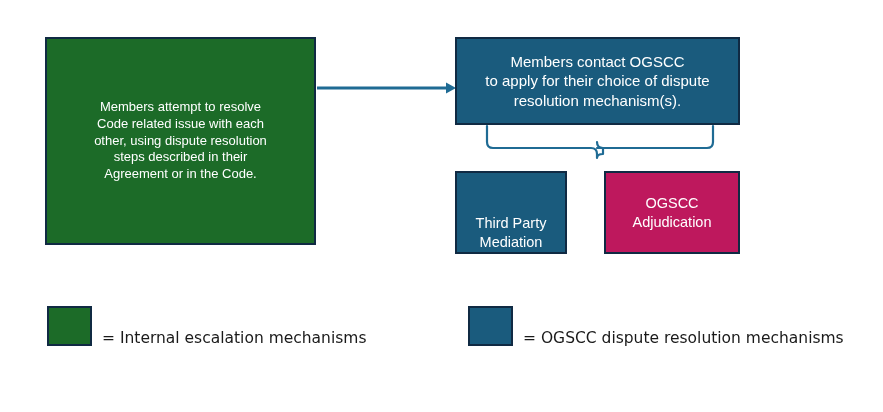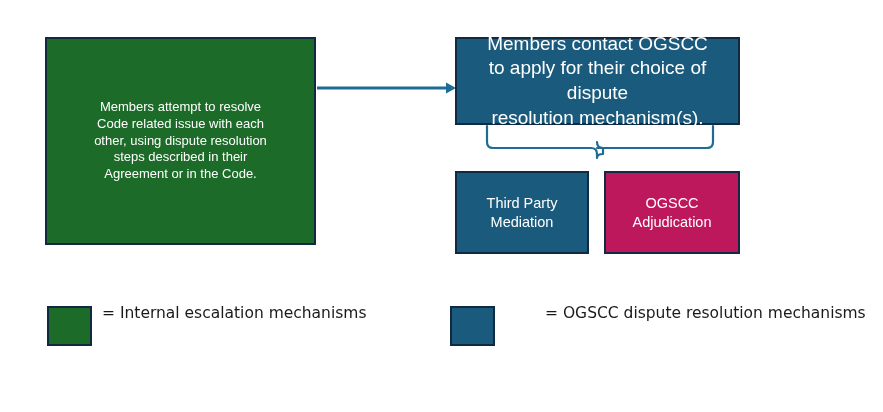--- a/index.html
+++ b/index.html
@@ -55,31 +55,32 @@
     font-size: 13px;
   }
 
   
   #box-contact {
     left: 455px;
     top: 37px;
     width: 285px;
     height: 88px;
     background: #1a5b7d;
-    font-size: 19px;
+    font-size: 15px;
   }
 
   
   #box-mediation {
     left: 455px;
     top: 171px;
-    width: 134px;
+    width: 112px;
     height: 83px;
     background: #1a5b7d;
     font-size: 14.5px;
+    align-items: flex-end;
   }
 
   
   #box-adjudication {
     left: 604px;
     top: 171px;
     width: 136px;
     height: 83px;
     background: #be185d;
     font-size: 14.5px;
@@ -92,24 +93,24 @@
     top: 0;
     width: 883px;
     height: 412px;
     pointer-events: none;
   }
 
   
   .legend-row {
     position: absolute;
     display: flex;
-    align-items: flex-start;
+    align-items: flex-end;
   }
   #legend-internal { left: 47px; top: 306px; }
-  #legend-ogscc    { left: 450px; top: 306px; gap: 40px; }
+  #legend-ogscc    { left: 468px; top: 306px; }
 
   .legend-swatch {
     width: 45px;
     height: 40px;
     box-sizing: border-box;
     border: 2px solid #102a43;
     flex: 0 0 auto;
   }
   .legend-swatch.green { background: #1c6b28; }
   .legend-swatch.blue  { background: #1a5b7d; }

